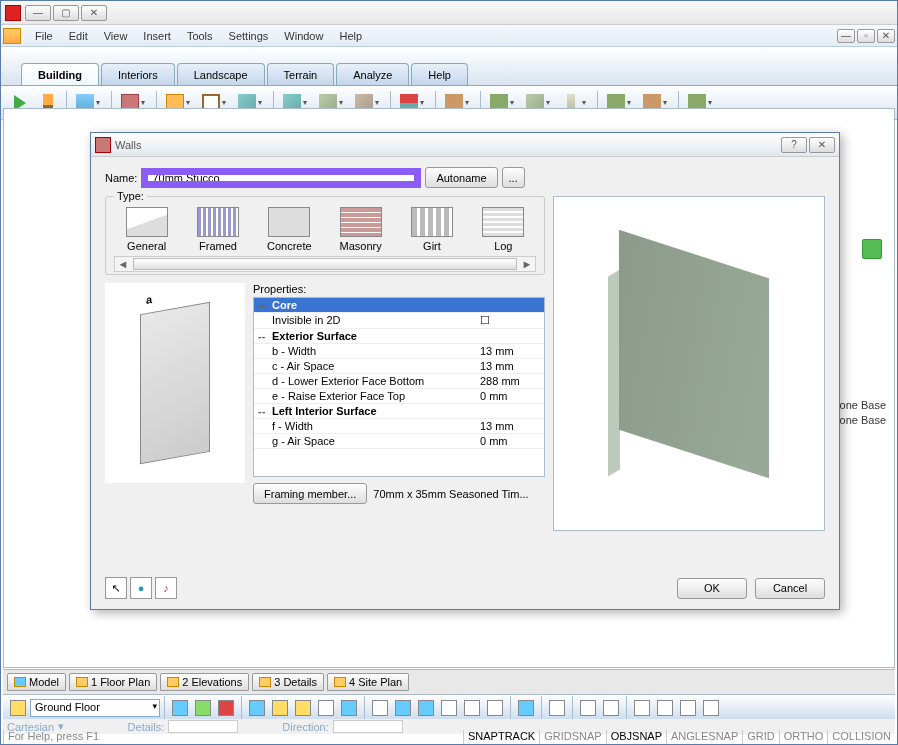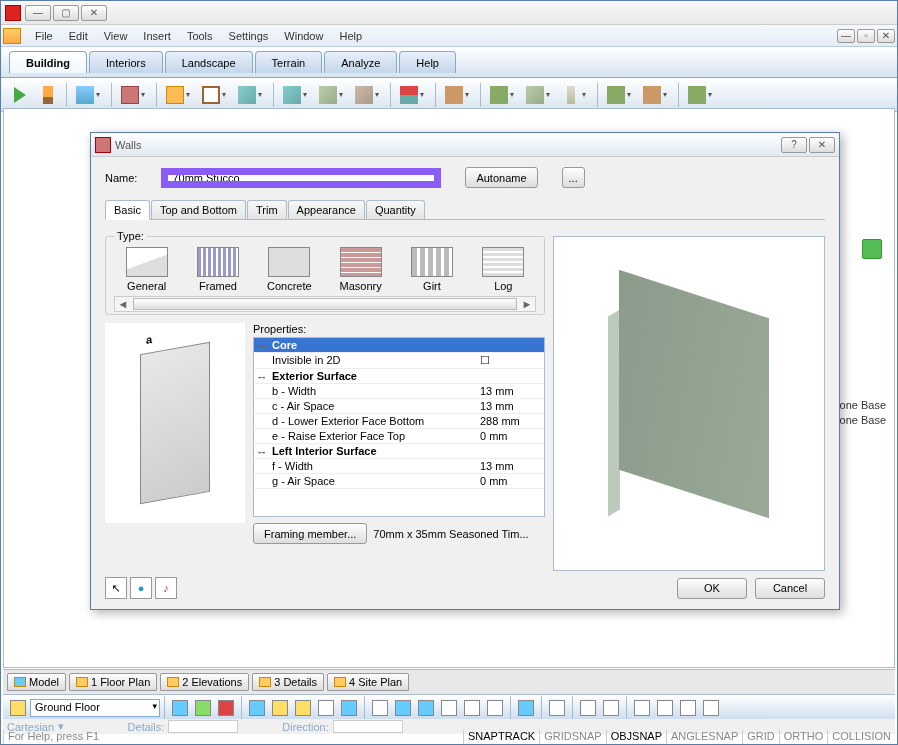--- a/index.html
+++ b/index.html
@@ -8,21 +8,21 @@
 .titlebar{height:24px;background:linear-gradient(#f8f8f8,#e8e8e8);display:flex;align-items:center;padding:0 4px;border-bottom:1px solid #ccc}
 .titlebar .ico{width:16px;height:16px;margin-right:4px;background:#d22;border:1px solid #a00;display:inline-block}
 .titlebar .t{flex:1;color:#555}
 .wbtns{display:flex;gap:2px}
 .wbtn{width:26px;height:16px;border:1px solid #999;background:linear-gradient(#fefefe,#ddd);border-radius:2px;display:flex;align-items:center;justify-content:center;cursor:pointer;font-size:10px;color:#555}
 .menubar{height:22px;background:linear-gradient(#f4f8fc,#e4ecf4);display:flex;align-items:center;padding:0 2px;border-bottom:1px solid #bcd}
 .menubar .fico{width:18px;height:16px;background:linear-gradient(#fc6,#fa4);border:1px solid #c80;margin-right:6px}
 .menubar span{padding:2px 8px;color:#333;cursor:pointer}
 .mdi-btns{margin-left:auto;display:flex;gap:2px}
 .mdi-btns .wbtn{width:18px;height:14px}
-.tabs{height:31px;background:linear-gradient(#fff,#d8e4f0);display:flex;align-items:center;padding-left:8px;border-bottom:1px solid #8ab}
+.tabs{height:39px;background:linear-gradient(#fff,#d8e4f0);display:flex;align-items:flex-end;padding-left:20px;border-bottom:1px solid #8ab}
 .tab{padding:5px 16px 4px;background:linear-gradient(#e8f0fa,#c4d6eb);border:1px solid #8ab;border-bottom:none;border-radius:4px 4px 0 0;margin-right:2px;cursor:pointer}
 .tab.act{background:linear-gradient(#fff,#f0f8ff);font-weight:bold}
 .toolbar{height:34px;background:linear-gradient(#fff,#d8e4f0);display:flex;align-items:center;padding:2px 6px;gap:2px;border-bottom:1px solid #abc}
 .tbtn{width:26px;height:26px;border:1px solid transparent;border-radius:3px;display:flex;align-items:center;justify-content:center;cursor:pointer}
 .tbtn.dd{width:34px;justify-content:flex-start;padding-left:3px}
 .tbtn.dd::after{content:"▾";font-size:8px;color:#555;margin-left:2px}
 .sep{width:1px;height:24px;background:#abc;margin:0 3px}
 .ic{width:18px;height:18px;display:inline-block}
 .ic-arrow{border-left:12px solid #4a4;border-top:8px solid transparent;border-bottom:8px solid transparent;width:0;height:0}
 .ic-brush{background:linear-gradient(#fa4,#fa4 60%,#963 60%);width:10px;height:18px}
@@ -59,28 +59,28 @@
 .status .lbl{color:#8ac;padding:0 4px}
 .status .inp{border:1px solid #ccc;background:#fff;width:70px;height:13px}
 .status2{position:absolute;bottom:0;left:2px;right:2px;height:14px;display:flex;font-size:10px}
 .status2 .h{flex:1;padding-left:4px}
 .status2 span{padding:0 4px;color:#888;border-left:1px solid #ccc}
 .status2 span.a{color:#000}
 
 .dlg{position:absolute;top:131px;left:89px;width:750px;height:478px;background:#f0f0f0;border:1px solid #5a7ca8;box-shadow:3px 3px 10px rgba(0,0,0,.3)}
 .dlg .titlebar{background:linear-gradient(#fff,#e0e8f0)}
 .dlg-body{padding:10px 14px}
-.namerow{display:flex;align-items:center;gap:24px;margin-bottom:12px}
+.namerow{display:flex;align-items:center;gap:4px;margin-bottom:0}
 .namerow input{flex:0 0 280px;border:7px solid #8b5cf6;padding:2px 4px;height:20px}
 .btn{border:1px solid #999;background:linear-gradient(#fefefe,#ddd);padding:2px 10px;border-radius:3px;cursor:pointer;height:21px}
 .btn.sm{padding:2px 6px}
 .dtabs{display:flex;border-bottom:1px solid #abc}
 .dtab{padding:3px 8px;background:linear-gradient(#f8f8f8,#e4e4e4);border:1px solid #abc;border-bottom:none;border-radius:3px 3px 0 0;margin-right:1px;cursor:pointer}
 .dtab.act{background:#fff;border-bottom:1px solid #fff;margin-bottom:-1px}
-.panel{display:flex;gap:8px;margin-top:16px}
+.panel{display:flex;gap:8px;margin-top:8px}
 .lpanel{width:440px}
 .typeg{border:1px solid #ccc;padding:4px 8px 2px;border-radius:3px;position:relative}
 .typeg::before{content:"Type:";position:absolute;top:-7px;left:8px;background:#f0f0f0;padding:0 3px;font-size:11px}
 .types{display:flex;gap:6px;margin-top:6px}
 .typecard{flex:1;text-align:center;cursor:pointer}
 .typethumb{width:42px;height:30px;border:1px solid #888;margin:0 auto 3px;background:#fff}
 .t-gen{background:linear-gradient(160deg,#fff 50%,#ddd 50%)}
 .t-fra{background:repeating-linear-gradient(90deg,#99c,#99c 3px,#fff 3px,#fff 5px)}
 .t-con{background:#ddd}
 .t-mas{background:repeating-linear-gradient(#c99 0,#c99 4px,#fff 4px,#fff 5px)}
@@ -358,27 +358,20 @@
         <div class="wbtn">✕</div>
       </div>
     </div>
     <div class="dlg-body">
       <div class="namerow">
         <span>Name:</span>
         <input value="70mm Stucco" style="">
         <button class="btn">Autoname</button>
         <button class="btn sm">...</button>
       </div>
-      <div class="dtabs">
-        <div class="dtab act">Basic</div>
-        <div class="dtab">Top and Bottom</div>
-        <div class="dtab">Trim</div>
-        <div class="dtab">Appearance</div>
-        <div class="dtab">Quantity</div>
-      </div>
       <div class="panel">
         <div class="lpanel">
           <div class="typeg">
             <div class="types">
               <div class="typecard"><div class="typethumb t-gen"></div><span>General</span></div>
               <div class="typecard"><div class="typethumb t-fra"></div><span>Framed</span></div>
               <div class="typecard"><div class="typethumb t-con"></div><span>Concrete</span></div>
               <div class="typecard"><div class="typethumb t-mas"></div><span>Masonry</span></div>
               <div class="typecard"><div class="typethumb t-gir"></div><span>Girt</span></div>
               <div class="typecard"><div class="typethumb t-log"></div><span>Log</span></div>

